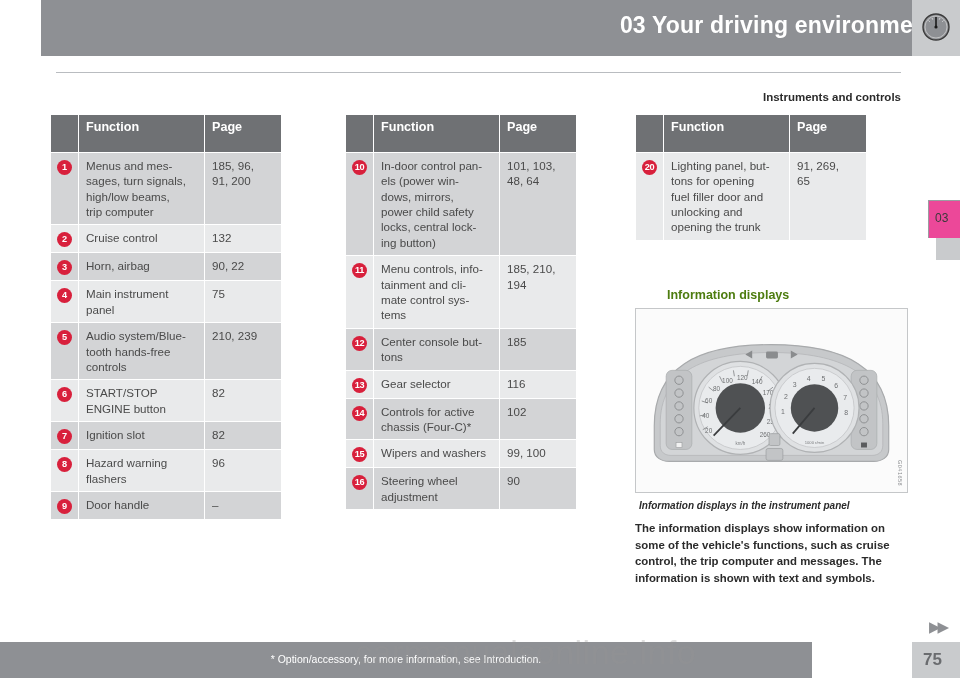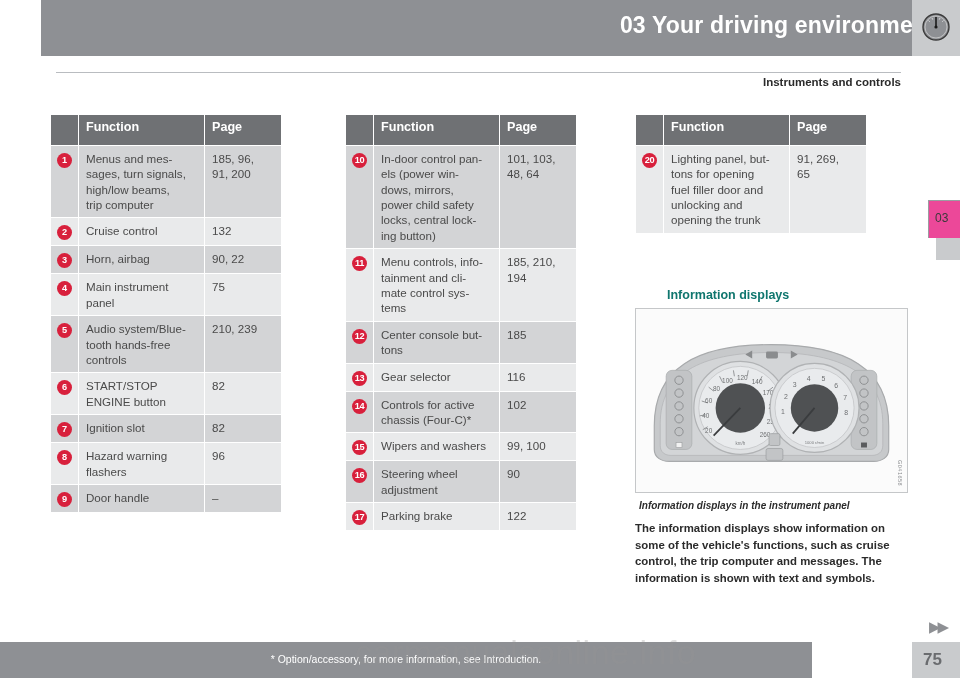--- a/index.html
+++ b/index.html
@@ -47,21 +47,21 @@
 
   
   .subtitle-rule {
     position: absolute;
     left: 56px; top: 72px;
     width: 845px; height: 20px;
     border-top: 1px solid #b9bcc0;
   }
   .subtitle-text {
     position: absolute;
-    right: 0; top: 3px;
+    right: 0; top: 18px;
     font-size: 11.5px;
     font-weight: bold;
     color: #2b2b2b;
     white-space: nowrap;
     padding-left: 30px;
   }
 
   
   .chapter-tab {
     position: absolute;
@@ -97,21 +97,21 @@
     vertical-align: top;
     text-align: left;
     line-height: 1.33;
   }
   .tbl thead th {
     background: #6f7174;
     color: #ffffff;
     font-size: 12.6px;
     font-weight: bold;
     padding-top: 4px;
-    padding-bottom: 9px;
+    padding-bottom: 16px;
   }
   .col-num  { width: 27px; }
   .col-fn   { width: 125px; }
   .col-pg   { width: 76px; }
 
   .tbl tbody tr.odd  td { background: #d3d4d6; }
   .tbl tbody tr.even td { background: #e9eaeb; }
   .tbl tbody td.numcell { text-align: center; padding-left: 2px; padding-right: 2px; }
   .tbl tbody td { color: #4a4a4a; }
 
@@ -134,21 +134,21 @@
 
   
   .info-section {
     position: absolute;
     left: 635px; top: 288px;
     width: 275px;
   }
   .info-heading {
     font-size: 12.5px;
     font-weight: bold;
-    color: #0f766e;
+    color: #4d7c0f;
     margin: 0 0 6px 0;
     padding-left: 32px;
   }
   .figure-box {
     position: relative;
     width: 273px; height: 185px;
     background: #fbfbfb;
     border: 1px solid #c5c7c9;
   }
   .fig-code {
@@ -345,25 +345,20 @@
         </tr>
         <tr class="even">
           <td class="numcell"><span class="bullet">15</span></td>
           <td>Wipers and washers</td>
           <td>99, 100</td>
         </tr>
         <tr class="odd">
           <td class="numcell"><span class="bullet">16</span></td>
           <td>Steering wheel<br>adjustment</td>
           <td>90</td>
-        </tr>
-        <tr class="even">
-          <td class="numcell"><span class="bullet">17</span></td>
-          <td>Parking brake</td>
-          <td>122</td>
         </tr>
       </tbody>
   </table>
 
   <table class="tbl" id="tbl3">
     <thead>
         <tr>
       <th class="col-num"></th>
       <th class="col-fn">Function</th>
       <th class="col-pg">Page</th>

